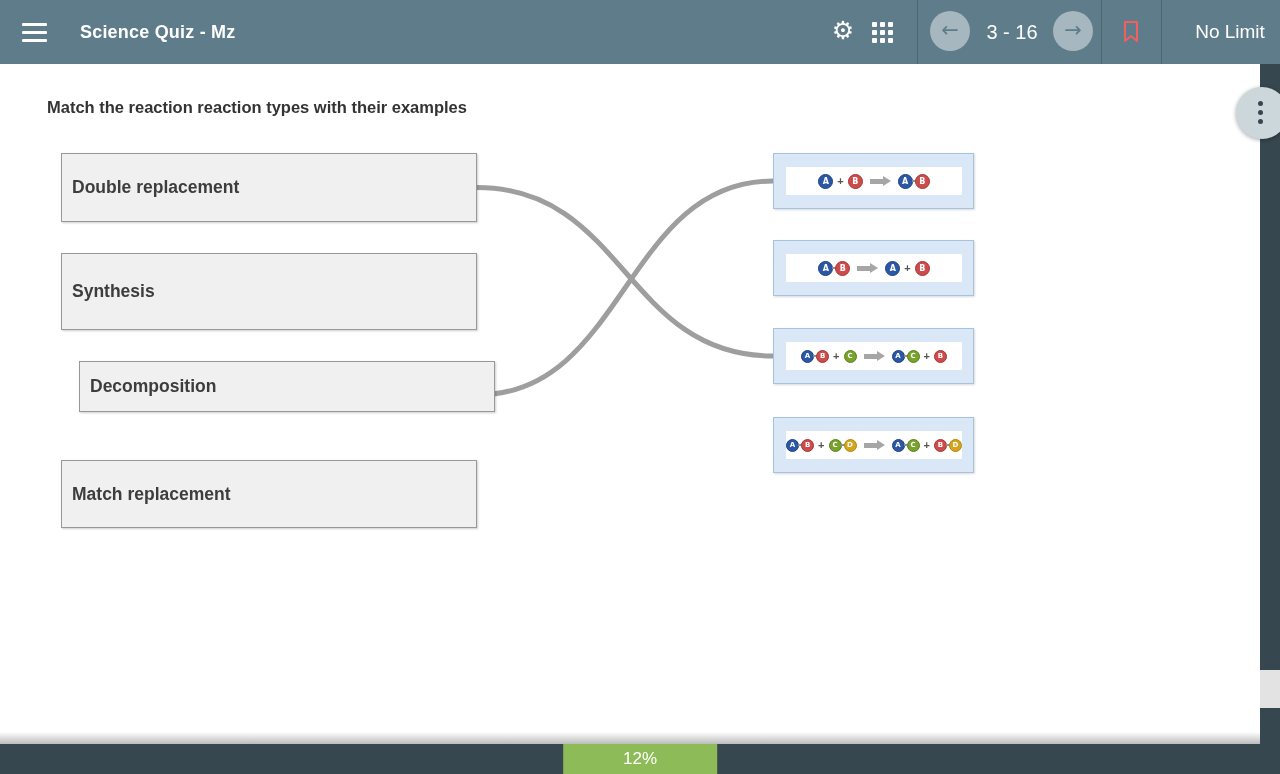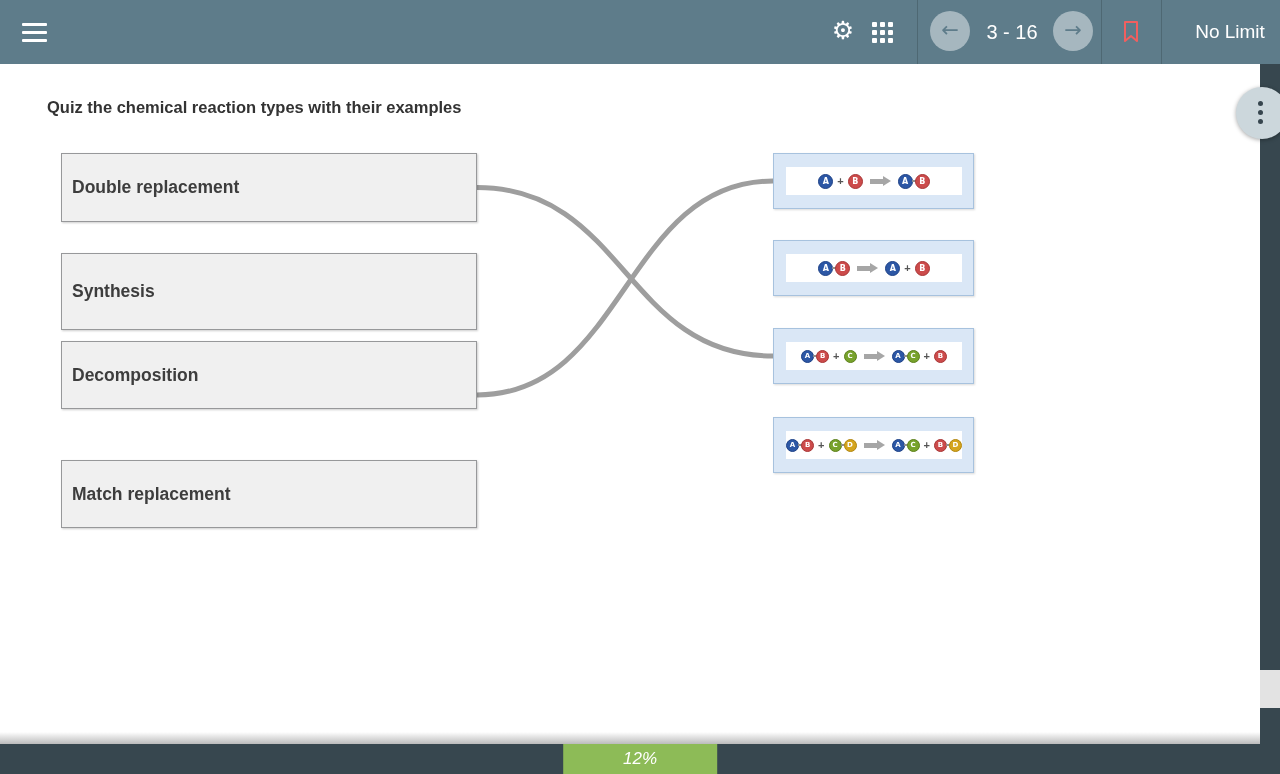--- a/index.html
+++ b/index.html
@@ -68,42 +68,42 @@
   .more-btn { position:absolute; left:1236px; top:87px; width:52px; height:52px; border-radius:50%;
               background:#ccd7dc; box-shadow:0 1px 4px rgba(0,0,0,.35); z-index:6; cursor:pointer; }
   .dots { position:absolute; left:22px; top:14px; width:5px; }
   .dots i { display:block; width:5px; height:5px; border-radius:50%; background:#36454e; margin-bottom:4px; }
 
   
   .bottom-bar { position:absolute; left:0; top:744px; width:1280px; height:30px;
                 background:var(--frame_dark,#37474f); z-index:7; }
   .progress-seg { position:absolute; left:50%; transform:translateX(-50%); top:0; height:30px;
                   background:var(--progress_green,#8dbb57); color:#fff; font-size:17px;
-                  display:flex; align-items:center; justify-content:center;font-style:italic; }
+                  display:flex; align-items:center; justify-content:center; }
 </style>
 </head>
 <body>
 
 <div id="app">
 
   <svg class="lines" id="linesSvg" viewBox="0 0 1280 774">
       <path d="M477,187.5 C625,187.5 625,356 773,356"></path>
       <path d="M477,395 C625,395 625,181 773,181"></path>
     </svg>
 
   <div class="content"></div>
-  <div class="question">Quiz the chemical reaction types with their examples</div>
+  <div class="question">Match the reaction reaction types with their examples</div>
   <div id="matchArea">
       <div class="left-box" style="top: 153px; height: 69px;">
         <span>Double replacement</span>
       </div>
       <div class="left-box" style="top: 253px; height: 77px;">
         <span>Synthesis</span>
       </div>
-      <div class="left-box" style="top: 341px; height: 68px;">
+      <div class="left-box" style="top: 361px; height: 51px; margin-left: 18px;">
         <span>Decomposition</span>
       </div>
       <div class="left-box" style="top: 460px; height: 68px;">
         <span>Match replacement</span>
       </div>
       <div class="right-box" style="top: 153px;">
         <div class="rstrip">
           <span class="mol">
             <span class="atom lg" style="background: rgb(44, 87, 165); border: 1.5px solid rgb(29, 65, 135);">A</span>
           </span>
@@ -200,20 +200,21 @@
       </div>
     </div>
   <div class="content-fade"></div>
 
   <div class="header">
     <div class="menu-btn">
       <div class="bar"></div>
       <div class="bar"></div>
       <div class="bar"></div>
     </div>
+    <div class="hdr-title">Science Quiz - Mz</div>
 
     <div class="gear"><span>⚙</span></div>
     <div class="gridicon">
       <i></i>
         <i></i>
         <i></i>
       <i></i>
         <i></i>
         <i></i>
       <i></i>

